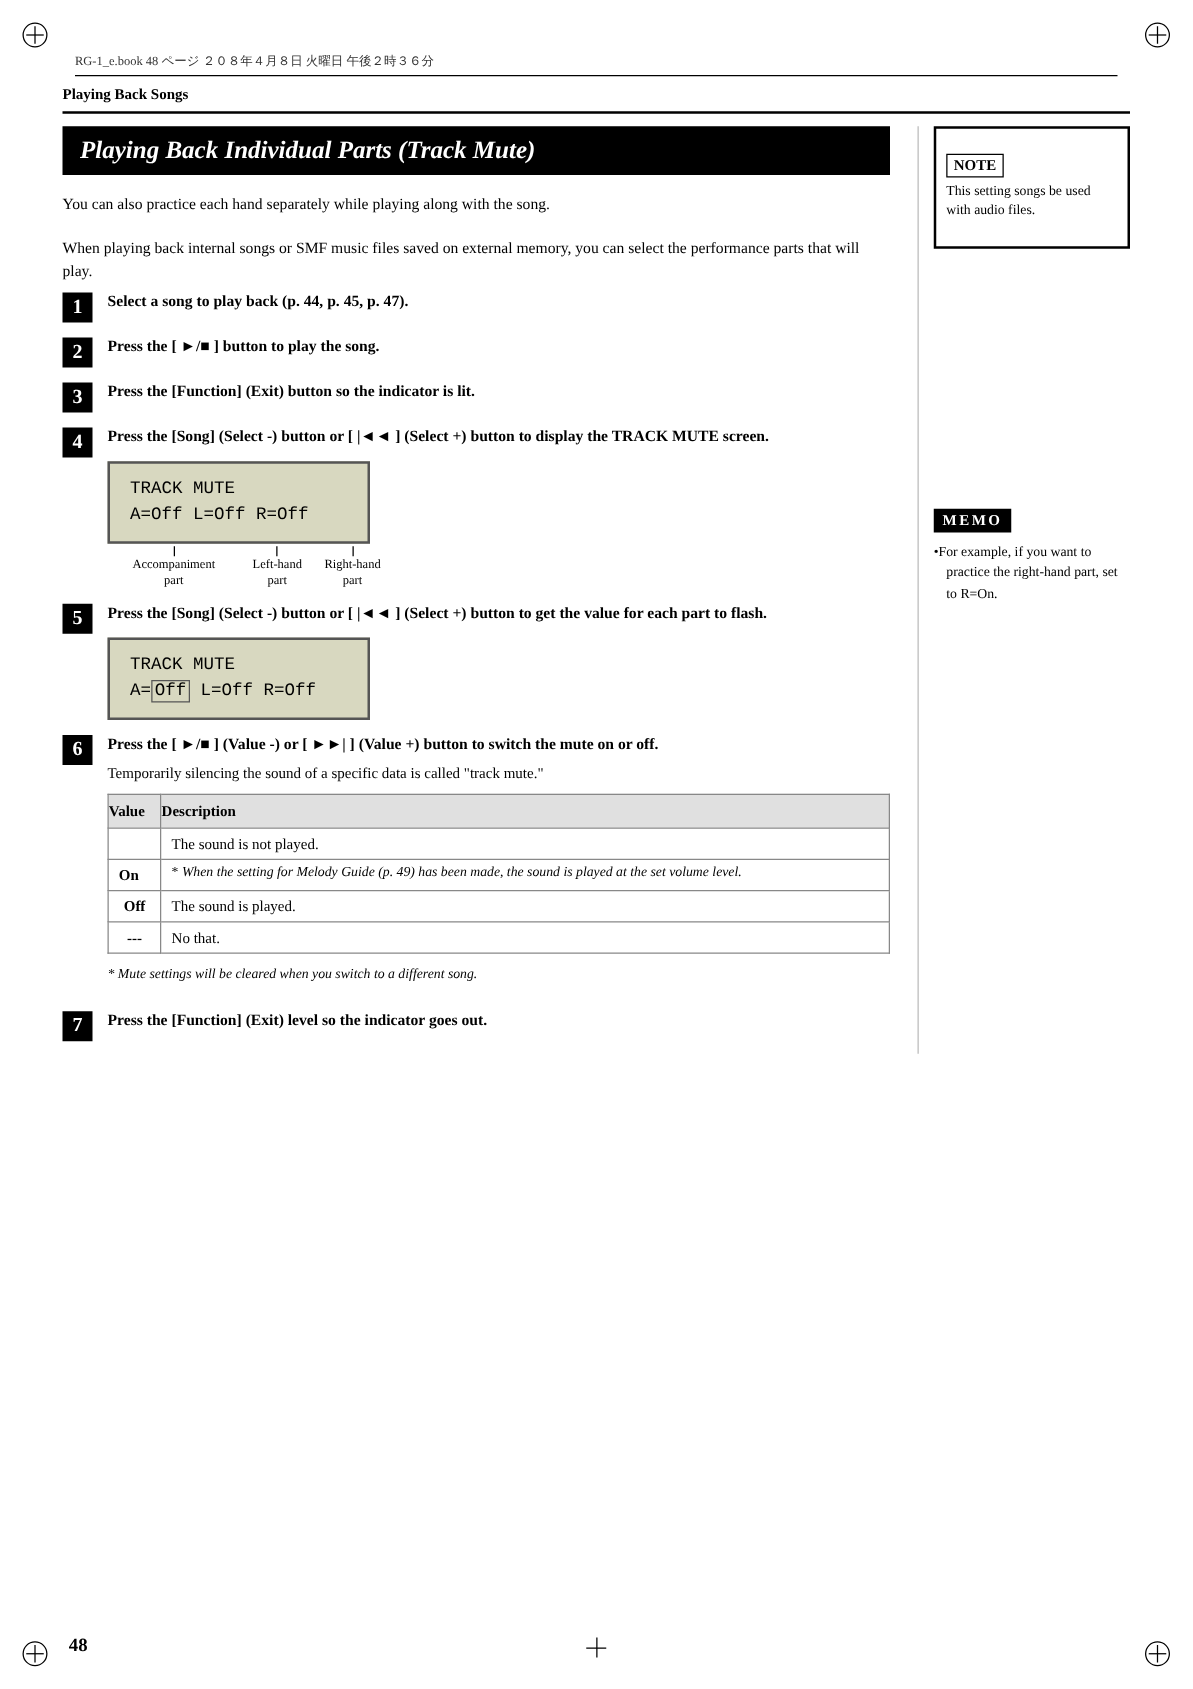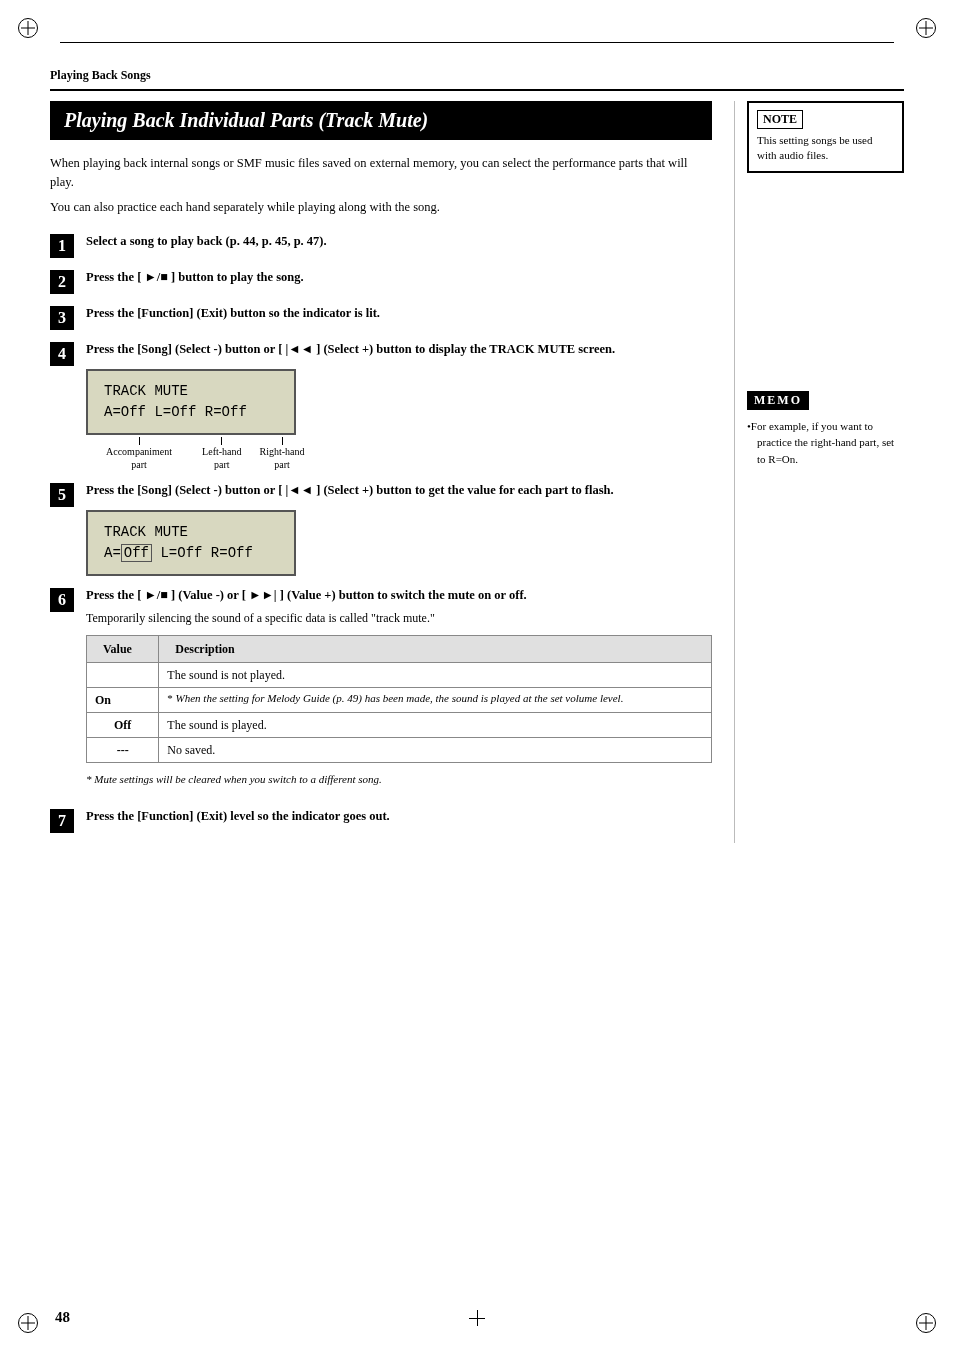--- a/index.html
+++ b/index.html
@@ -88,21 +88,21 @@
       width: 100%;
       border-collapse: collapse;
       font-size: 12px;
       margin-top: 8px;
       margin-bottom: 8px;
     }
 
     .value-table th {
       background: #e0e0e0;
       border: 1px solid #888;
-      padding: 4px 16px;
+      padding: 4px 0;
       font-weight: bold;
       text-align: left;
     }
 
     .value-table td {
       border: 1px solid #888;
       padding: 3px 8px;
       vertical-align: top;
     }
 
@@ -134,40 +134,41 @@
   </div>
 </div>
 <div class="reg-mark reg-mark-br">
   <div class="reg-circle">
     <div class="reg-cross-h"></div>
     <div class="reg-cross-v"></div>
   </div>
 </div>
 
 <div style="position:absolute; top:42px; left:60px; right:60px;">
+  <div style="font-size:10px; color:#333; margin-bottom:4px;">RG-1_e.book  48 ページ  ２０８年４月８日  火曜日  午後２時３６分</div>
   <div style="width:100%; height:1px; background:#000;"></div>
 </div>
 
 <div style="position:absolute; top:68px; left:50px; right:50px; bottom:40px;">
 
   <div style="display:flex; justify-content:space-between; align-items:center; margin-bottom:6px;">
     <div style="font-weight:bold; font-size:12px;">Playing Back Songs</div>
   </div>
   <div style="width:100%; height:2px; background:#000; margin-bottom:10px;"></div>
 
   <div style="display:flex; gap:4px;">
 
     <div style="flex:1; padding-right:18px;">
 
       <div style="background:#000; color:#fff; padding:8px 14px; margin-bottom:14px;">
         <span style="font-size:20px; font-weight:bold; font-style:italic;">Playing Back Individual Parts (Track Mute)</span>
       </div>
 
+      <p style="font-size:12.5px; line-height:1.5; margin-bottom:16px;">You can also practice each hand separately while playing along with the song.</p>
       <p style="font-size:12.5px; line-height:1.5; margin-bottom:6px;">When playing back internal songs or SMF music files saved on external memory, you can select the performance parts that will play.</p>
-      <p style="font-size:12.5px; line-height:1.5; margin-bottom:16px;">You can also practice each hand separately while playing along with the song.</p>
 
       <div class="step-row">
         <div class="step-number">1</div>
         <div class="step-content">
           <strong>Select a song to play back (p. 44, p. 45, p. 47).</strong>
         </div>
       </div>
 
       <div class="step-row">
         <div class="step-number">2</div>
@@ -265,42 +266,42 @@
                     <span>* <em>When the setting for Melody Guide (p. 49) has been made, the sound is played at the set volume level.</em></span>
                   </div>
                 </td>
               </tr>
               <tr>
                 <td style="font-weight:bold; text-align:center;">Off</td>
                 <td>The sound is played.</td>
               </tr>
               <tr>
                 <td style="font-weight:bold; text-align:center;">---</td>
-                <td>No saved.</td>
+                <td>No that.</td>
               </tr>
             </tbody>
           </table>
 
           <p class="italic-note">* Mute settings will be cleared when you switch to a different song.</p>
         </div>
       </div>
 
       <div class="step-row">
         <div class="step-number">7</div>
         <div class="step-content">
           <strong>Press the [Function] (Exit) level so the indicator goes out.</strong>
         </div>
       </div>
 
     </div>
 
     <div style="width:170px; flex-shrink:0; padding-left:12px; border-left:1px solid #bbb;">
 
       
-      <div style="border:2px solid #000; padding:7px 8px; margin-bottom:18px; display:inline-block; width:100%;">
+      <div style="border:2px solid #000; padding:20px 8px; margin-bottom:8px; display:inline-block; width:100%;">
         <div style="font-size:12px; font-weight:bold; font-variant:small-caps; border:1px solid #000; display:inline-block; padding:1px 5px; margin-bottom:4px;">NOTE</div>
         <p style="font-size:11px; line-height:1.4;">This setting songs be used with audio files.</p>
       </div>
 
       
       <div style="margin-top:200px;">
         <div style="background:#000; color:#fff; font-size:12px; font-weight:bold; padding:2px 7px; display:inline-block; margin-bottom:8px; letter-spacing:2px;">
           <span>MEMO</span>
         </div>
         <div style="font-size:11px; line-height:1.5; margin-bottom:8px; padding-left:10px; text-indent:-10px;">

